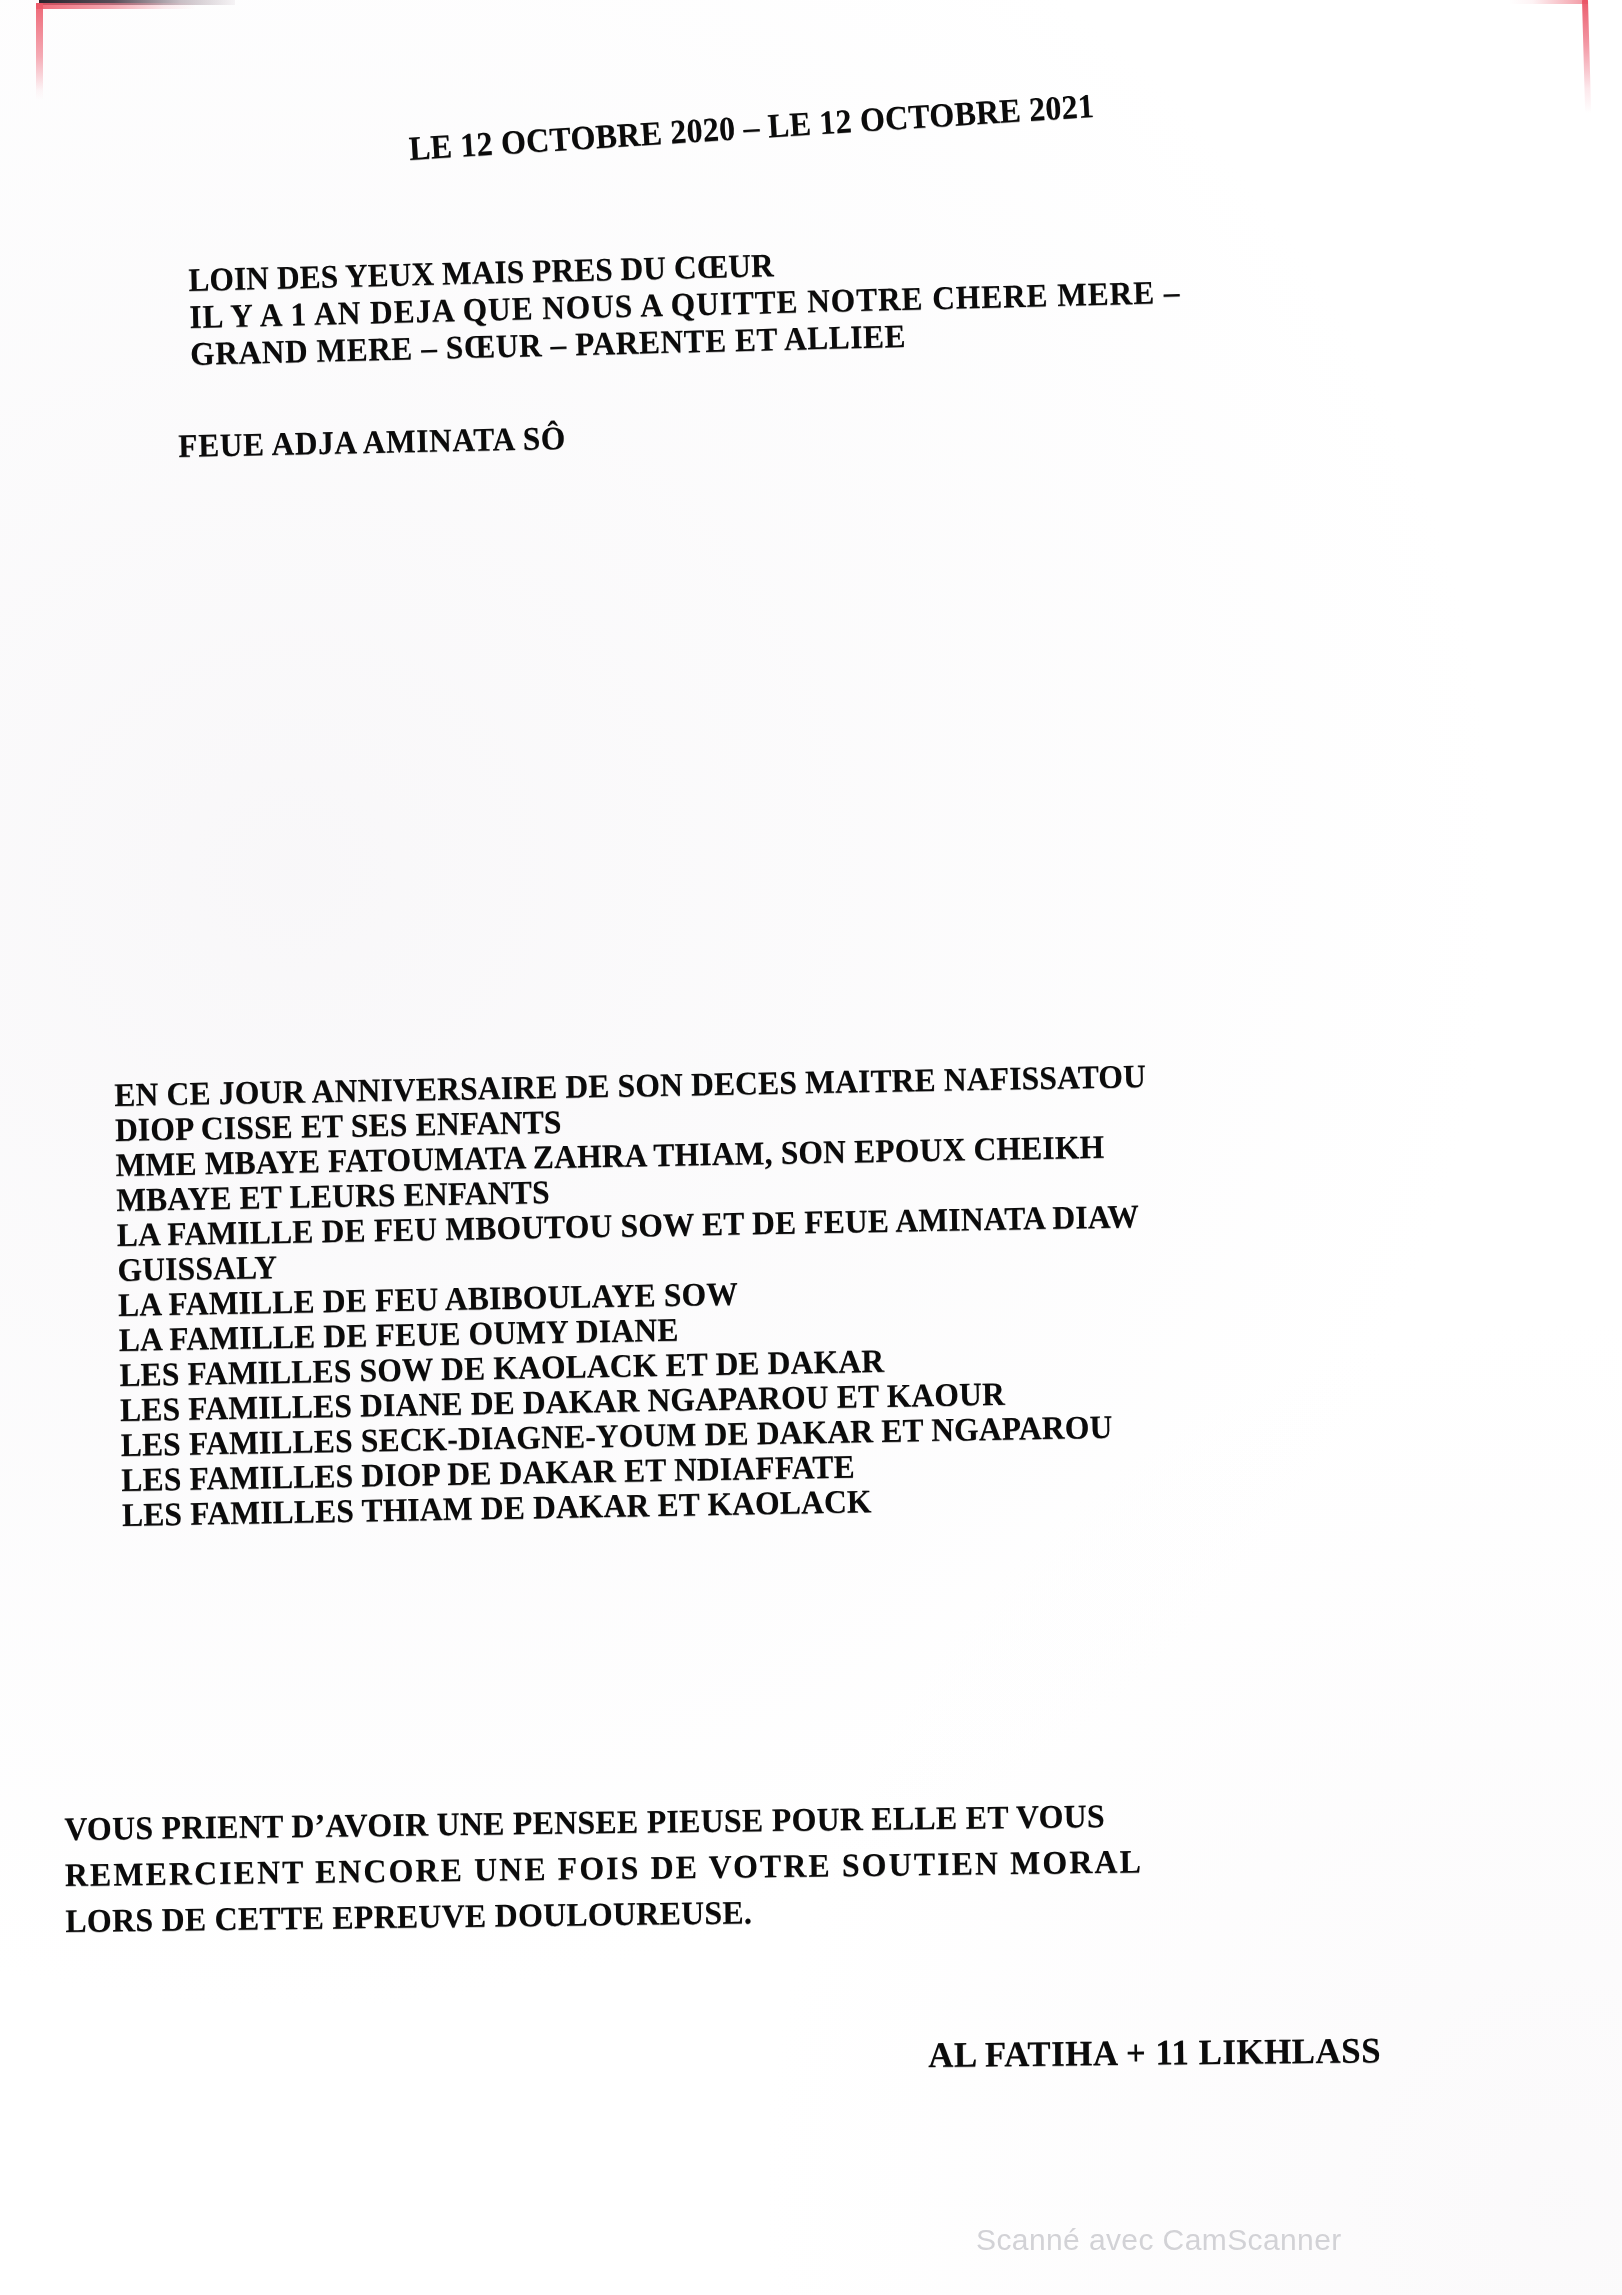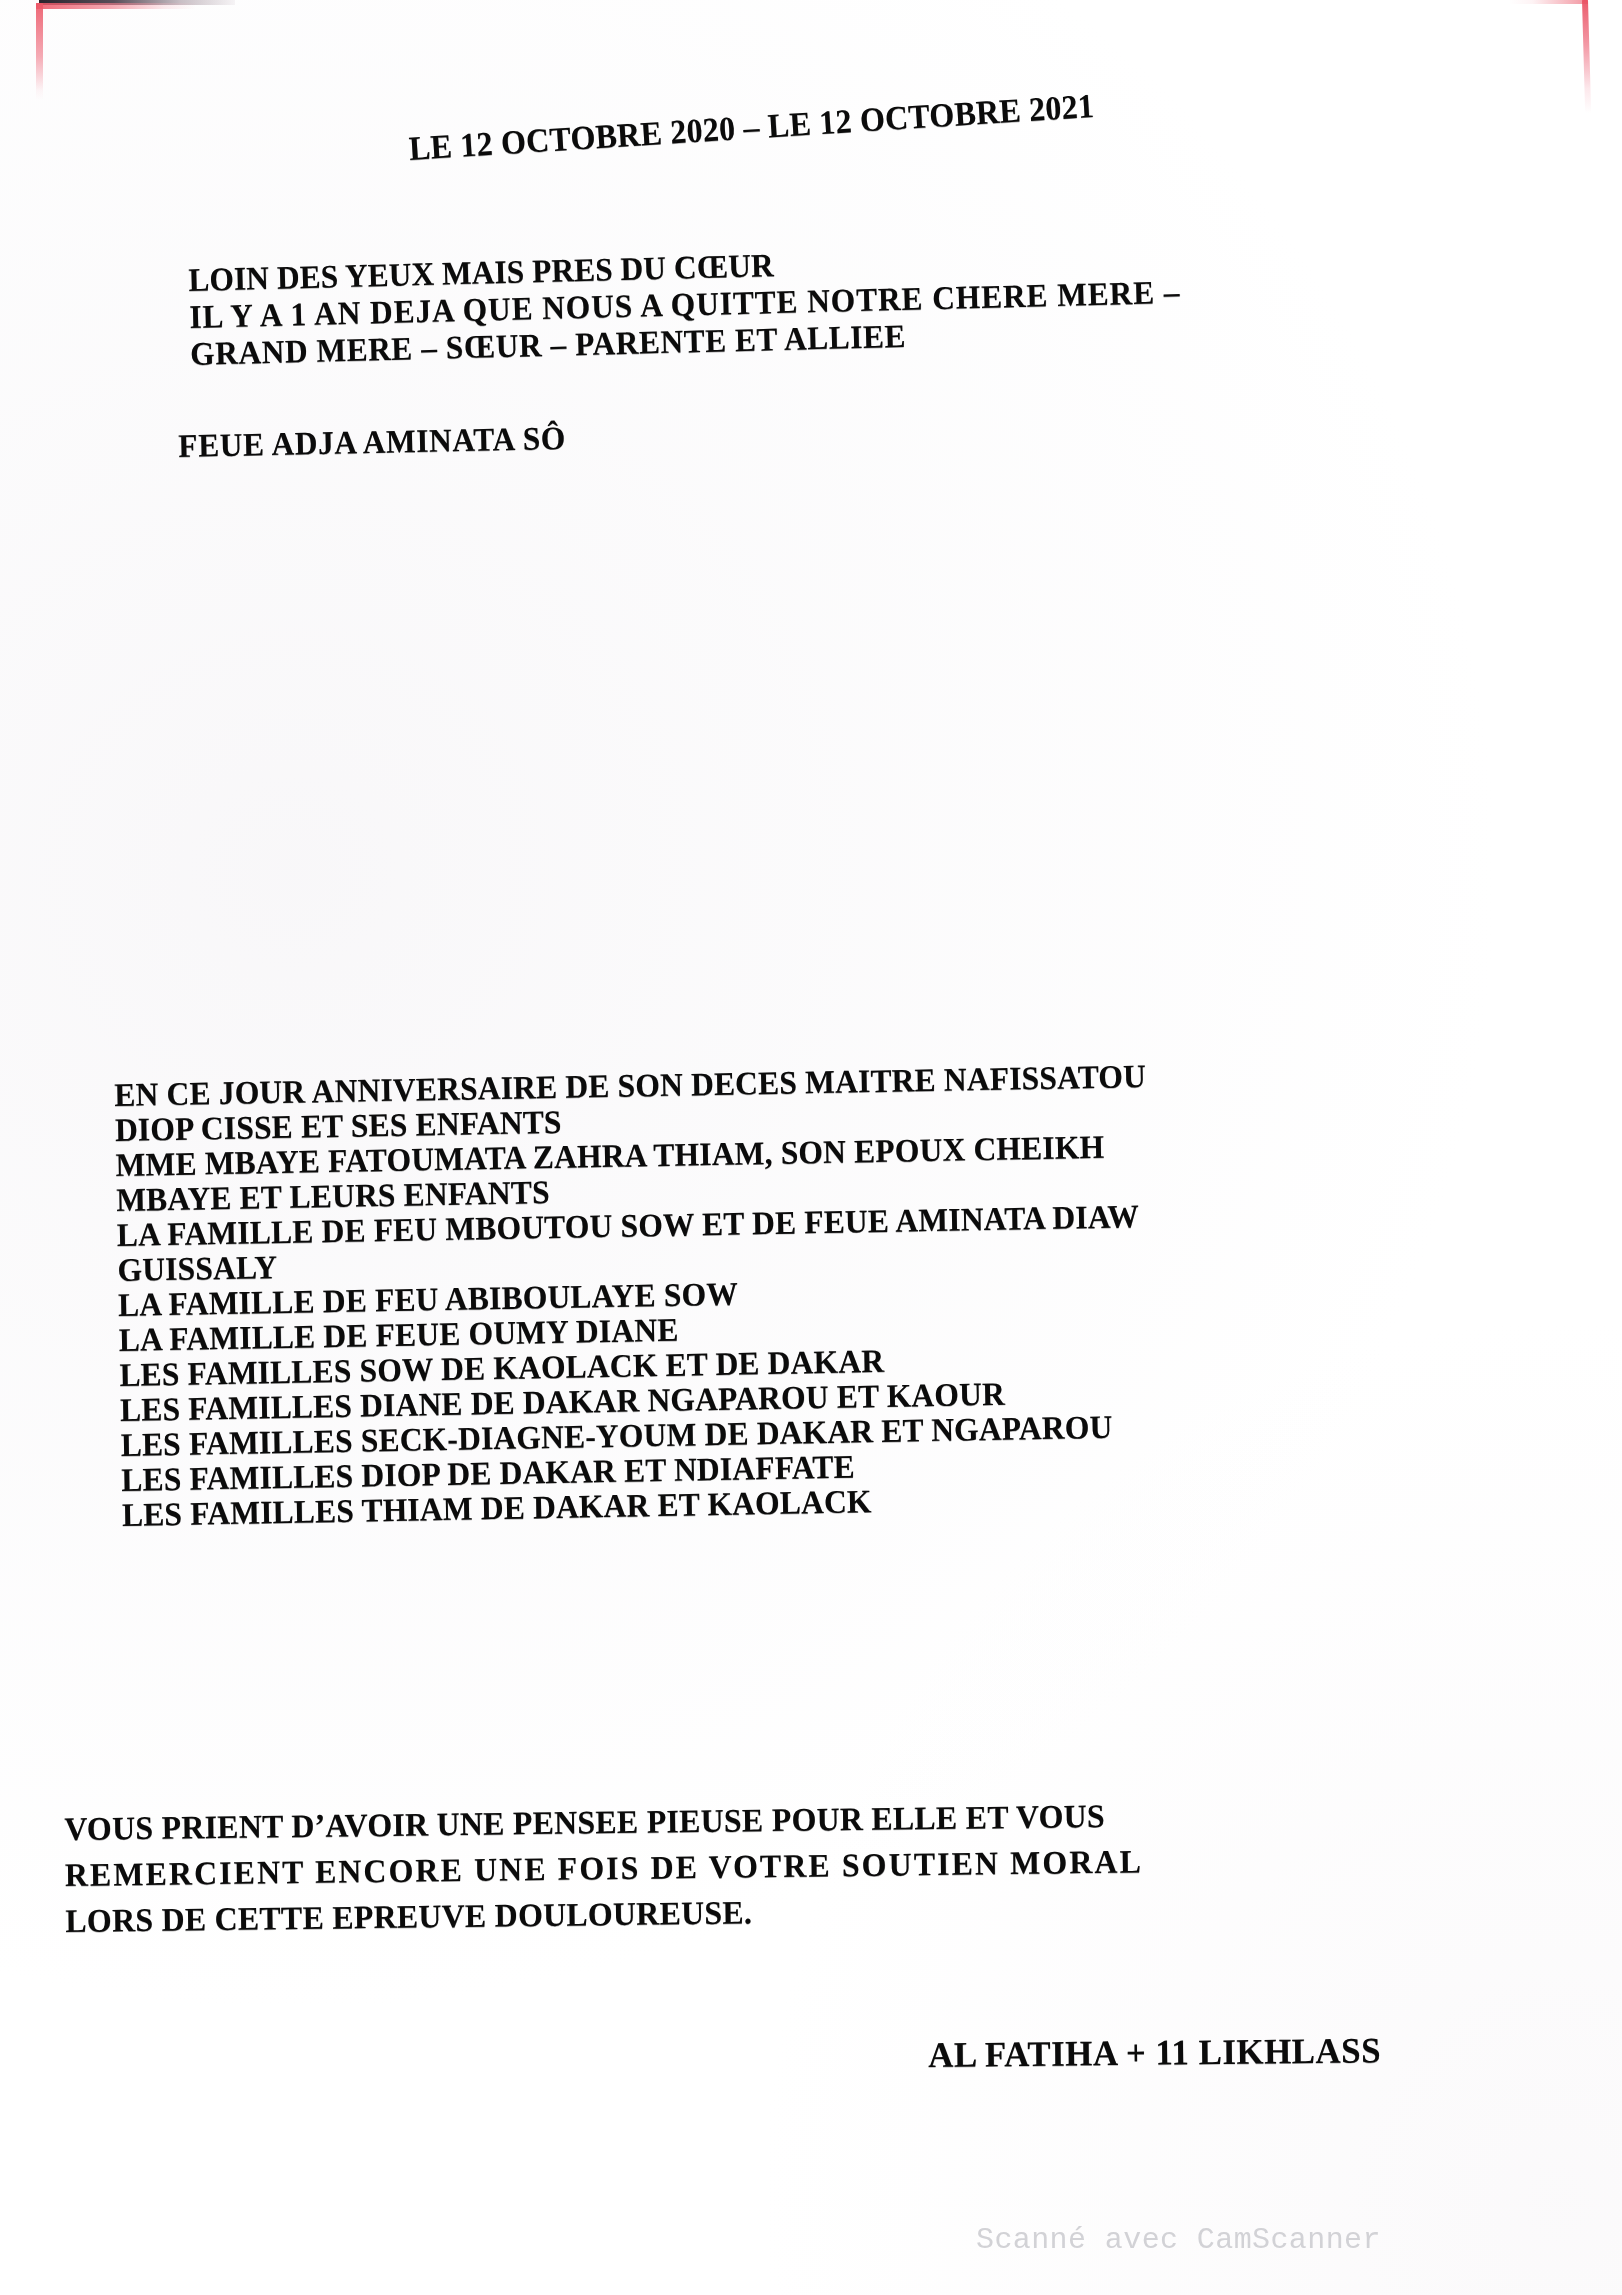--- a/index.html
+++ b/index.html
@@ -172,21 +172,21 @@
     letter-spacing: 0.5px;
     transform: rotate(-0.6deg) scaleX(0.97);
     transform-origin: left top;
   }
 
   
   #camscanner-watermark {
     position: absolute;
     left: 976px;
     top: 2223px;
-    font-family: Liberation Mono, monospace;
+    font-family: Liberation Sans, sans-serif;
     font-size: 30px;
     font-weight: 400;
     letter-spacing: 0.4px;
     color: #d2d2d6;
     white-space: nowrap;
   }
 </style>
 </head>
 <body>
 

